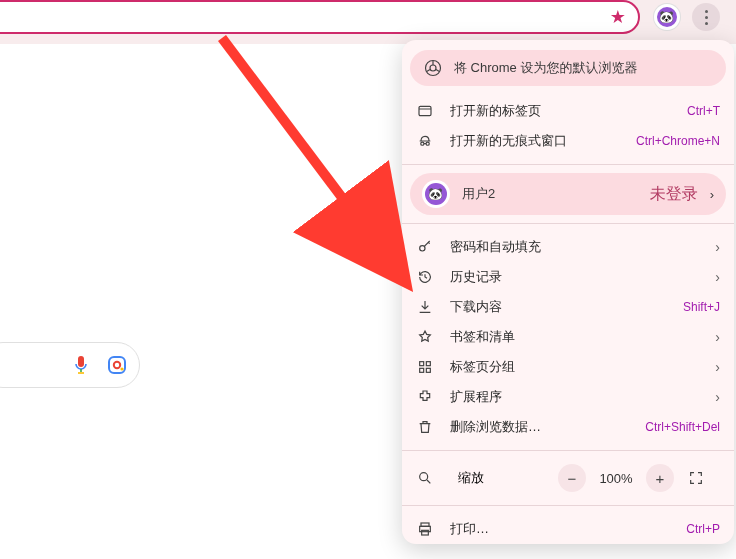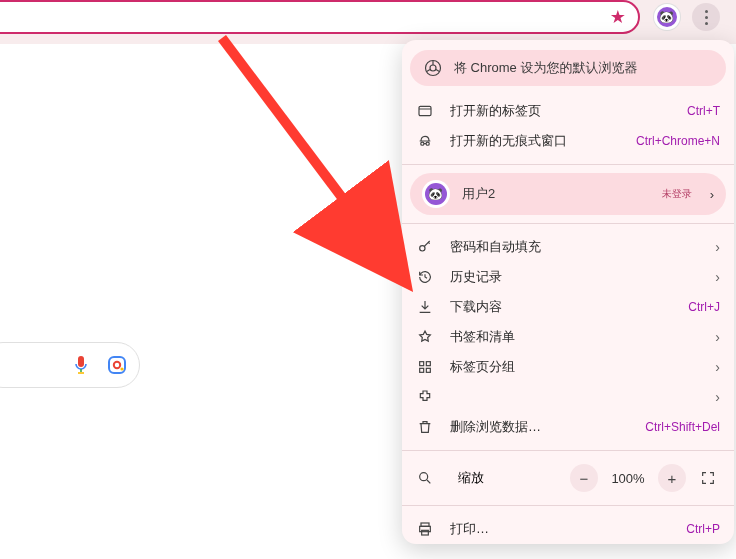--- a/index.html
+++ b/index.html
@@ -144,32 +144,32 @@
     display: flex; align-items: center; justify-content: center;
   }
   .avatar-mini .inner {
     width: 22px; height: 22px;
     border-radius: 50%;
     background: #9557d6;
     display:flex; align-items:center; justify-content:center;
     color:#fff; font-size:12px;
   }
   .profile-row .label { flex: 1; }
-  .profile-row .state { color: #b23c63; font-size: 10px; margin-right: 6px; }
+  .profile-row .state { color: #b23c63; font-size: 16px; }
 
   .divider {
     height: 1px;
     background: #e8d4d7;
     margin: 8px 0;
   }
 
   .zoom-row {
     display: flex; align-items: center;
     height: 38px;
-    padding: 0 12px 0 14px;
+    padding: 0 24px 0 14px;
     gap: 8px;
   }
   .zoom-row .ic {
     width: 18px; height: 18px;
     display: flex; align-items: center; justify-content: center;
     margin-right: 16px;
     color: #444;
   }
   .zoom-row .label { flex: 1; }
   .circle-btn {
@@ -306,21 +306,21 @@
     <span class="label">历史记录</span>
     <span class="chev">›</span>
   </div>
   <div class="row hoverable">
     <span class="ic">
       <svg width="16" height="16" viewBox="0 0 24 24" fill="none" stroke="#444" stroke-width="1.8">
           <path d="M12 3v12M7 10l5 5 5-5M4 20h16"></path>
         </svg>
     </span>
     <span class="label">下载内容</span>
-    <span class="shortcut">Ctrl+J</span>
+    <span class="shortcut">Shift+J</span>
   </div>
   <div class="row hoverable">
     <span class="ic">
       <svg width="16" height="16" viewBox="0 0 24 24" fill="none" stroke="#444" stroke-width="1.8">
           <path d="M12 3l2.5 5 5.5.8-4 3.9.9 5.5L12 15.8 7.1 18.2 8 12.7 4 8.8l5.5-.8z"></path>
         </svg>
     </span>
     <span class="label">书签和清单</span>
     <span class="chev">›</span>
   </div>
@@ -335,20 +335,21 @@
     </span>
     <span class="label">标签页分组</span>
     <span class="chev">›</span>
   </div>
   <div class="row hoverable">
     <span class="ic">
       <svg width="16" height="16" viewBox="0 0 24 24" fill="none" stroke="#444" stroke-width="1.8">
           <path d="M9 3h6v4h4v6h-4v4H9v-4H5V7h4z"></path>
         </svg>
     </span>
+    <span class="label">扩展程序</span>
     <span class="chev">›</span>
   </div>
   <div class="row hoverable">
     <span class="ic">
       <svg width="16" height="16" viewBox="0 0 24 24" fill="none" stroke="#444" stroke-width="1.8">
           <path d="M4 7h16M9 7V4h6v3M6 7l1 13h10l1-13"></path>
         </svg>
     </span>
     <span class="label">删除浏览数据…</span>
     <span class="shortcut">Ctrl+Shift+Del</span>

